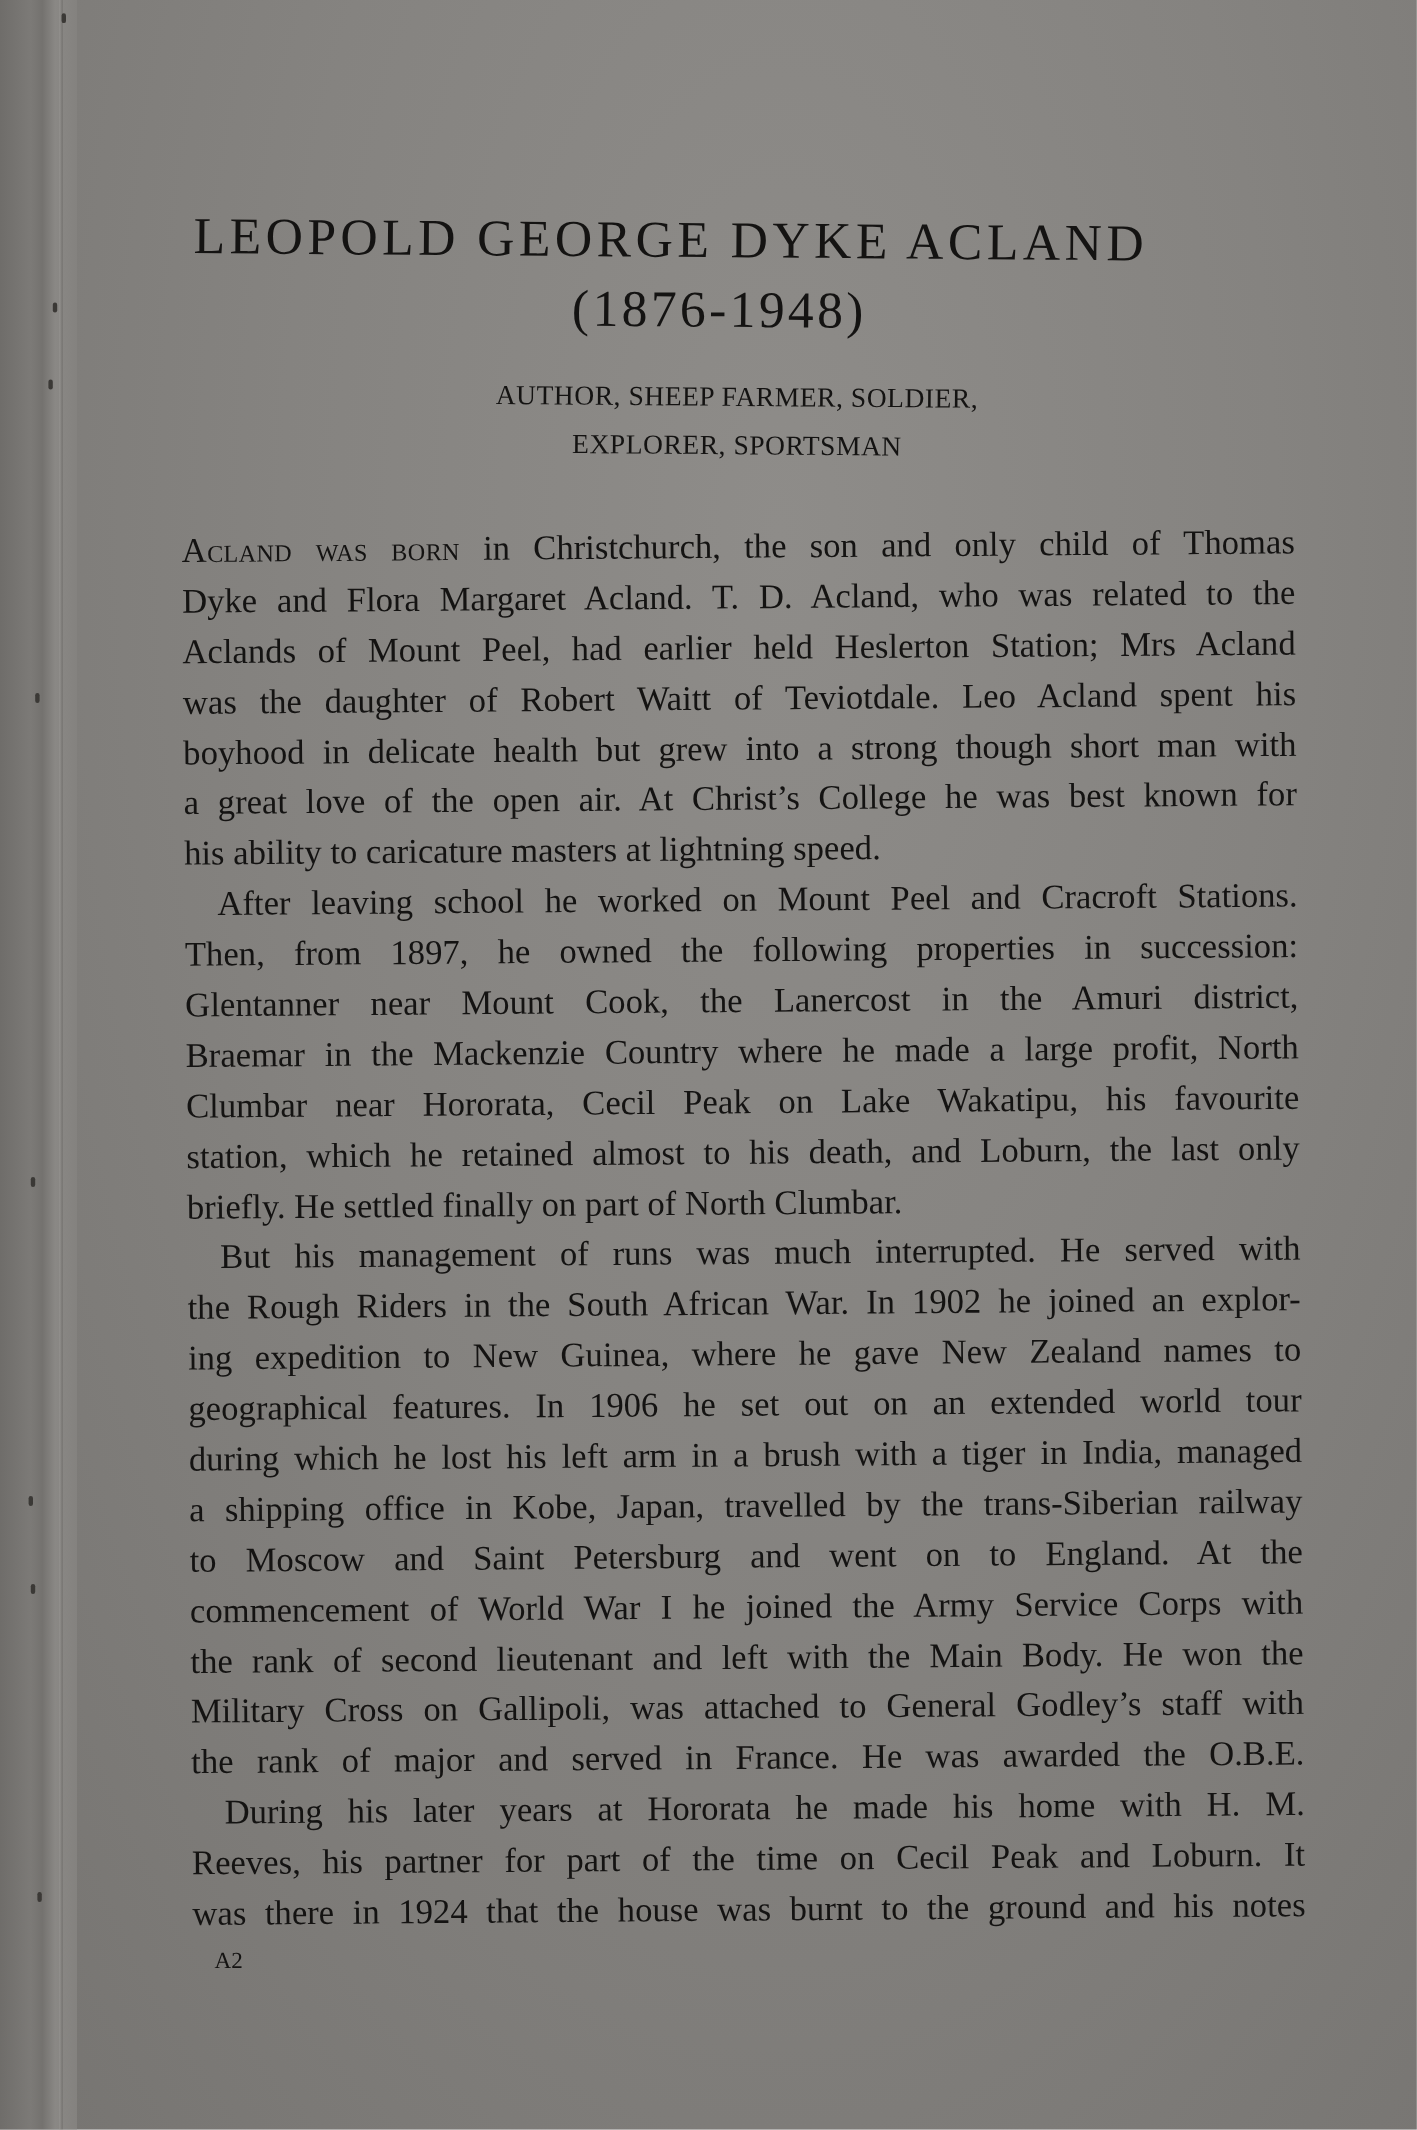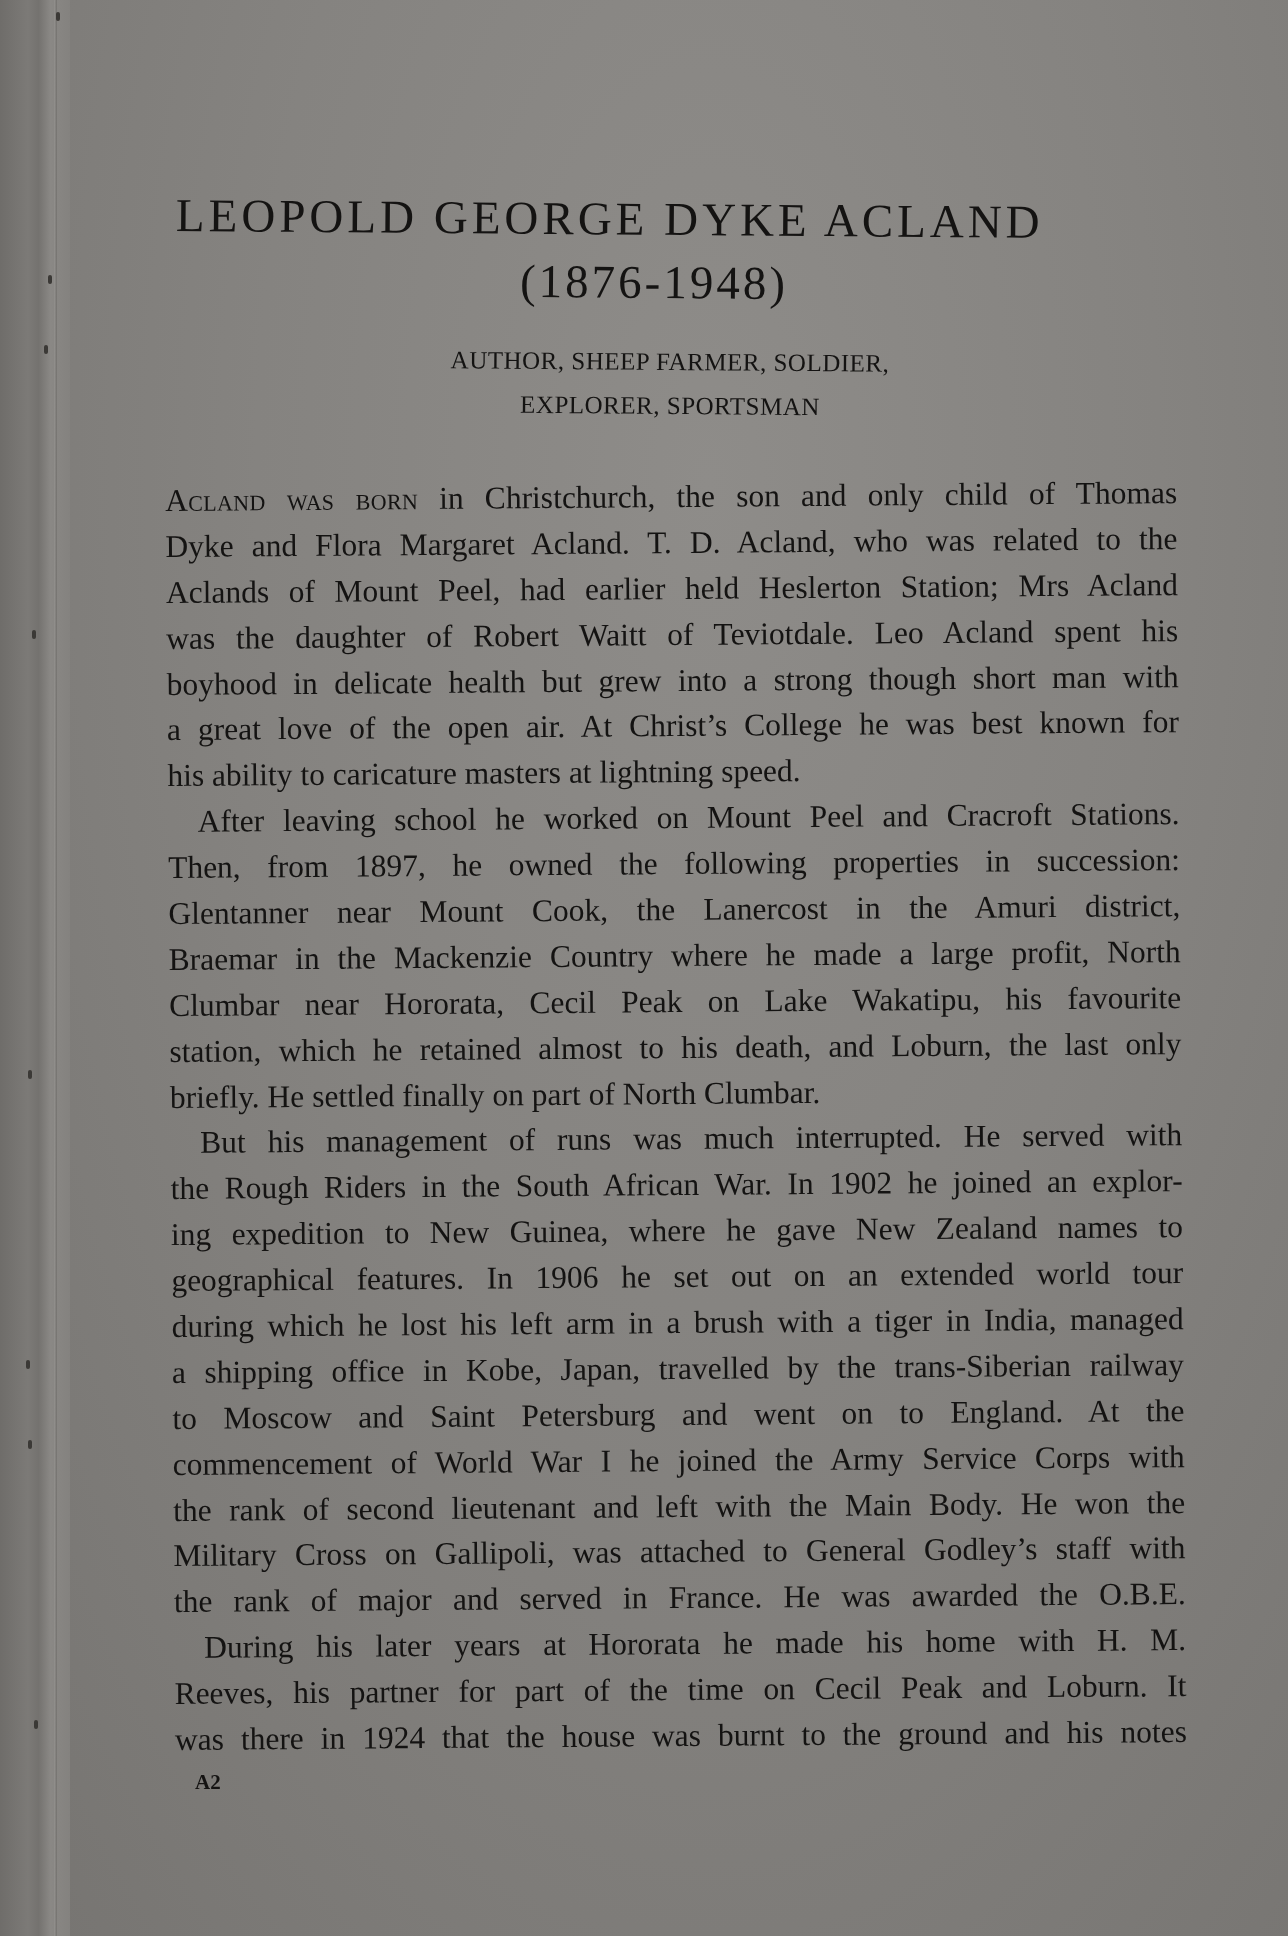--- a/index.html
+++ b/index.html
@@ -101,21 +101,21 @@
     }
     .smallcaps {
       font-variant: small-caps;
       letter-spacing: 0.3px;
     }
     .folio {
       position: absolute;
       left: 195px;
       top: 1770px;
       font-size: 21px;
-      font-weight: bold;
+      font-weight: normal;
       margin: 0;
     }
     .speck {
       position: absolute;
       width: 4px;
       height: 9px;
       background: #3b3936;
       border-radius: 2px;
     }
   </style>

